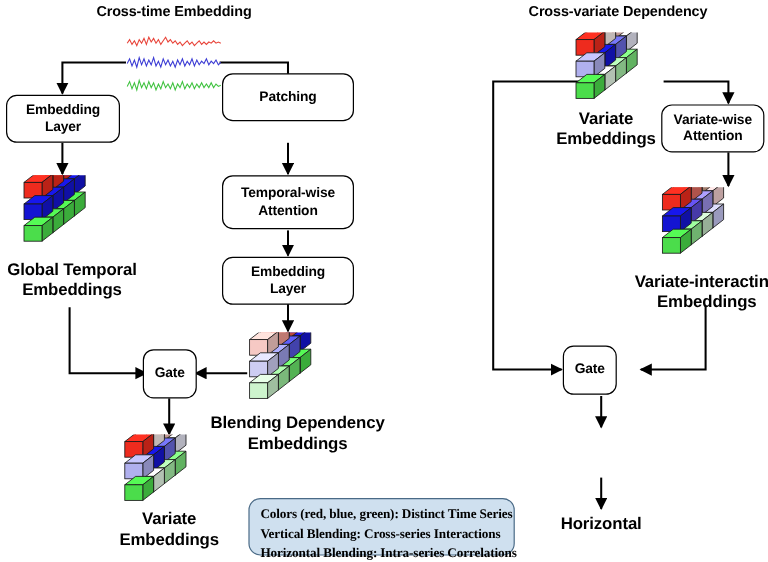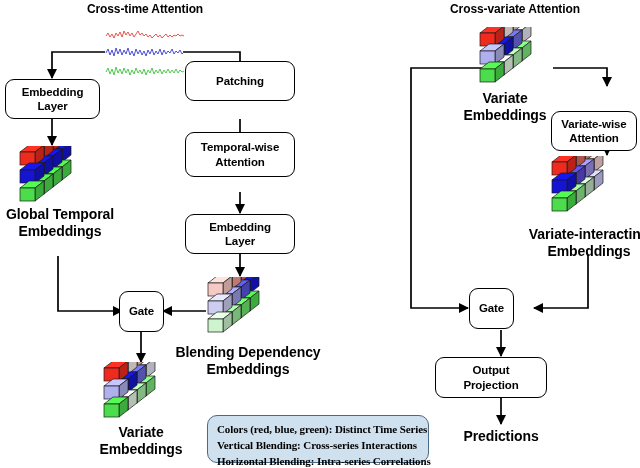--- a/index.html
+++ b/index.html
@@ -109,41 +109,41 @@
       <path d="M607,127 L607,155" marker-end="url(#ah)"></path>
 
       <path d="M588,255 L588,308 L534,308" marker-end="url(#ah)"></path>
 
       <path d="M501,330 L501,356" marker-end="url(#ah)"></path>
 
       <path d="M501,398 L501,424" marker-end="url(#ah)"></path>
     </g>
   </svg>
 
-  <div class="title" style="left:50px; top:2px; width:190px;">Cross-time Attention</div>
-  <div class="title" style="left:415px; top:2px; width:200px;">Cross-variate Attention</div>
+  <div class="title" style="left:50px; top:2px; width:190px;">Cross-time Embedding</div>
+  <div class="title" style="left:415px; top:2px; width:200px;">Cross-variate Dependency</div>
 
   <div class="series" style="left:104px; top:28px; width:82px; height:50px;">
     <svg width="82" height="50" viewBox="0 0 82 50">
       <polyline fill="none" stroke="#e8443a" stroke-width="0.9" points="2,8 4,5 6,9 8,6 10,10 12,5 14,8 16,4 18,9 20,3 22,7 24,4 26,8 28,5 30,9 32,6 34,3 36,7 38,5 40,8 42,6 44,9 46,7 48,10 50,8 52,6 54,9 56,7 58,10 60,8 62,6 64,9 66,7 68,9 70,7 72,8 74,6 76,8 78,7 80,8"></polyline>
       <polyline fill="none" stroke="#3b3bd4" stroke-width="0.9" points="2,25 4,21 6,27 8,22 10,28 12,20 14,26 16,21 18,27 20,22 22,26 24,20 26,27 28,23 30,28 32,21 34,26 36,22 38,27 40,23 42,28 44,22 46,26 48,21 50,27 52,23 54,26 56,21 58,27 60,22 62,26 64,23 66,25 68,21 70,26 72,23 74,25 76,22 78,26 80,24"></polyline>
       <polyline fill="none" stroke="#3fc23f" stroke-width="0.9" points="2,44 4,40 6,46 8,41 10,47 12,39 14,45 16,41 18,46 20,40 22,45 24,41 26,47 28,42 30,46 32,40 34,45 36,42 38,46 40,41 42,47 44,42 46,45 48,40 50,46 52,42 54,45 56,41 58,46 60,42 62,45 64,41 66,45 68,42 70,45 72,41 74,45 76,42 78,44 80,43"></polyline>
     </svg>
   </div>
 
   <div class="node" style="left:5px; top:79px; width:95px; height:40px;">
     <span style="white-space:pre-line;">Embedding
 Layer</span>
   </div>
 
   <div class="node" style="left:185px; top:61px; width:110px; height:40px;">
     <span style="white-space:pre-line;">Patching</span>
   </div>
 
-  <div class="node" style="left:185px; top:132px; width:110px; height:45px;">
+  <div class="node" style="left:185px; top:146px; width:110px; height:45px;">
     <span style="white-space:pre-line;">Temporal-wise
 Attention</span>
   </div>
 
   <div class="node" style="left:185px; top:214px; width:110px; height:40px;">
     <span style="white-space:pre-line;">Embedding
 Layer</span>
   </div>
 
   <div class="node" style="left:119px; top:291px; width:45px; height:41px;">
@@ -207,21 +207,21 @@
           <polygon points="17,24 26,17 26,30 17,37" fill="#1010a4" stroke="#1a1a1a" stroke-width="0.7"></polygon>
           <rect x="2" y="24" width="15" height="13" fill="#1414d2" stroke="#1a1a1a" stroke-width="0.7"></rect>
         </g>
         <g>
           <polygon points="2,42 11,35 26,35 17,42" fill="#55fa55" stroke="#1a1a1a" stroke-width="0.7"></polygon>
           <polygon points="17,42 26,35 26,48 17,55" fill="#3bac3b" stroke="#1a1a1a" stroke-width="0.7"></polygon>
           <rect x="2" y="42" width="15" height="13" fill="#4bdd4b" stroke="#1a1a1a" stroke-width="0.7"></rect>
         </g>
       </svg>
   </div>
-  <div class="label" style="left:0px; top:206px; width:120px; white-space:pre-line;">Global Temporal
+  <div class="label" style="left:0px; top:216px; width:120px; white-space:pre-line;">Global Temporal
 Embeddings</div>
 
   <div class="cubes" style="left:206px; top:277px; width:80px; height:72px;">
     <svg width="80" height="72" viewBox="0 0 80 72">
         <g>
           <polygon points="29,-15 38,-22 53,-22 44,-15" fill="#ff3122" stroke="#1a1a1a" stroke-width="0.7"></polygon>
           <polygon points="44,-15 53,-22 53,-9 44,-2" fill="#ba2217" stroke="#1a1a1a" stroke-width="0.7"></polygon>
           <rect x="29" y="-15" width="15" height="13" fill="#ee2b1e" stroke="#1a1a1a" stroke-width="0.7"></rect>
         </g>
         <g>
@@ -478,35 +478,31 @@
         <g>
           <polygon points="2,42 11,35 26,35 17,42" fill="#55fa55" stroke="#1a1a1a" stroke-width="0.7"></polygon>
           <polygon points="17,42 26,35 26,48 17,55" fill="#3bac3b" stroke="#1a1a1a" stroke-width="0.7"></polygon>
           <rect x="2" y="42" width="15" height="13" fill="#4bdd4b" stroke="#1a1a1a" stroke-width="0.7"></rect>
         </g>
       </svg>
   </div>
   <div class="label" style="left:524px; top:226px; width:130px; white-space:pre-line;">Variate-interacting
 Embeddings</div>
 
-  <div class="node" style="left:551px; top:87px; width:86px; height:40px;margin-top:24px;">
+  <div class="node" style="left:551px; top:87px; width:86px; height:40px;">
     <span style="white-space:pre-line;">Variate-wise
 Attention</span>
   </div>
 
   <div class="node" style="left:469px; top:288px; width:45px; height:41px;">
     <span style="white-space:pre-line;">Gate</span>
   </div>
 
-  <div class="node" style="left:435px; top:357px; width:112px; height:41px;">
-    <span style="white-space:pre-line;">Output
-Projection</span>
-  </div>
-
-  <div class="label" style="left:446px; top:428px; width:110px;">Predictions</div>
+
+  <div class="label" style="left:446px; top:428px; width:110px;">Horizontal</div>
 
   <div class="legend" style="left:207px; top:415px; width:222px; height:48px;">
     <div>Colors (red, blue, green): Distinct Time Series</div>
     <div>Vertical Blending: Cross-series Interactions</div>
     <div>Horizontal Blending: Intra-series Correlations</div>
   </div>
 
 </div>
 
 </body></html>

